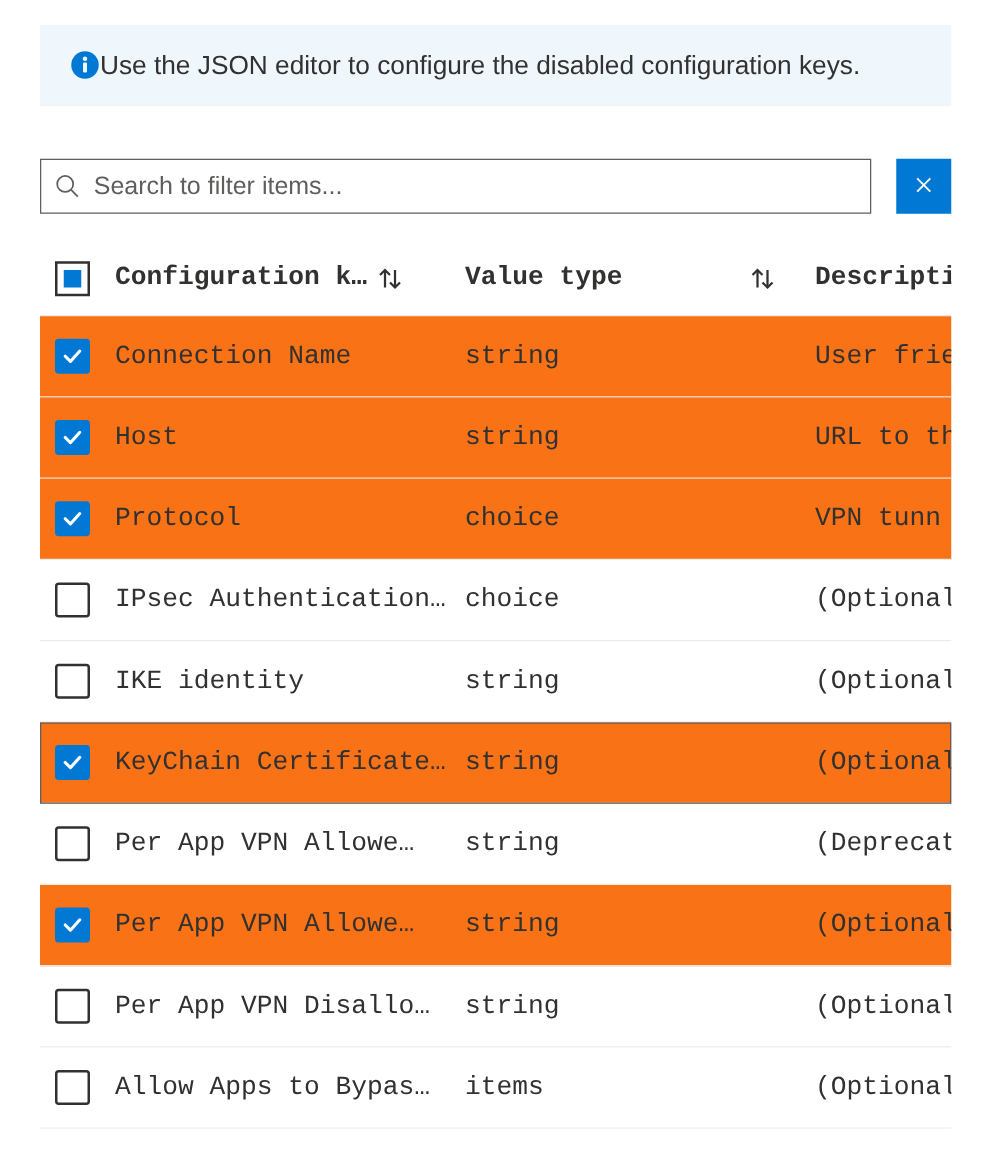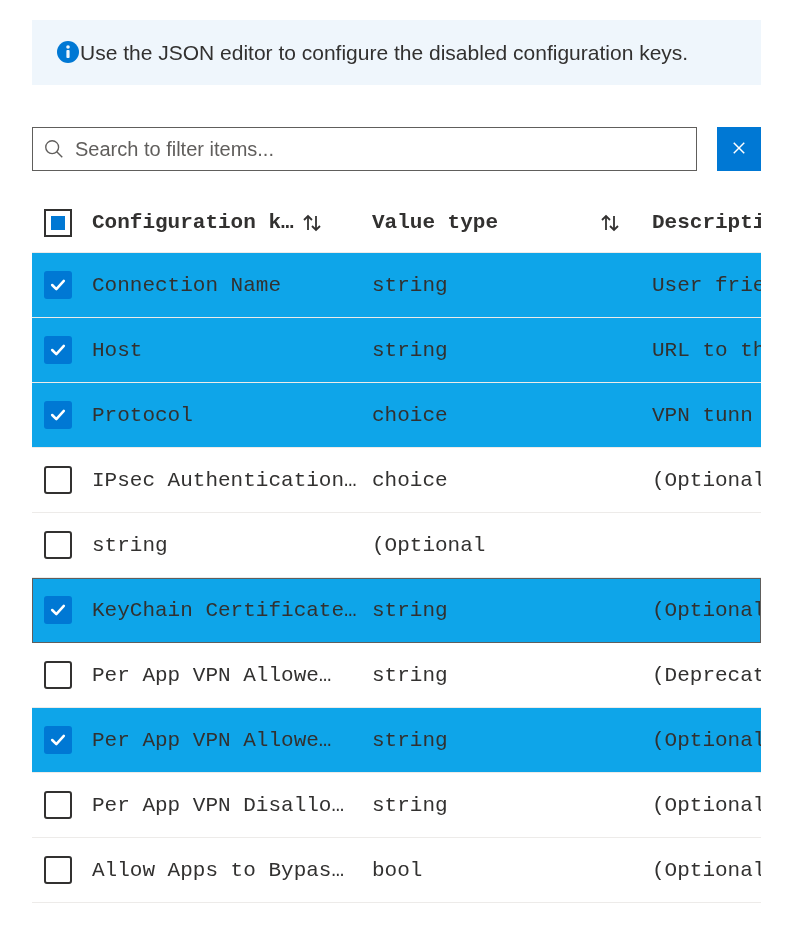--- a/index.html
+++ b/index.html
@@ -143,21 +143,21 @@
     background: #0078d4;
   }
   .table-row {
     display: flex;
     align-items: center;
     height: 65px;
     border-bottom: 1px solid #edebe9;
     font-size: 21px;
   }
   .table-row.selected {
-    background: #0ea5e9;
+    background: #f97316;
   }
   .table-row.focused {
     outline: 1px solid #605e5c;
     outline-offset: -1px;
   }
   .checkbox {
     width: 28px;
     height: 28px;
     cursor: pointer;
     display: flex;
@@ -303,20 +303,21 @@
             <div class="checkbox unchecked"></div>
           </div>
           <div class="cell-key">IPsec Authentication…</div>
           <div class="cell-type">choice</div>
           <div class="cell-desc">(Optional</div>
         </div>
         <div class="table-row">
           <div class="col-check">
             <div class="checkbox unchecked"></div>
           </div>
+          <div class="cell-key">IKE identity</div>
           <div class="cell-type">string</div>
           <div class="cell-desc">(Optional</div>
         </div>
         <div class="table-row selected focused">
           <div class="col-check">
             <div class="checkbox checked">
               <svg viewBox="0 0 24 24" fill="none" stroke="#fff" stroke-width="3" stroke-linecap="round" stroke-linejoin="round">
                 <polyline points="5,12 10,17 19,7"></polyline>
               </svg>
             </div>
@@ -351,19 +352,19 @@
           </div>
           <div class="cell-key">Per App VPN Disallo…</div>
           <div class="cell-type">string</div>
           <div class="cell-desc">(Optional</div>
         </div>
         <div class="table-row">
           <div class="col-check">
             <div class="checkbox unchecked"></div>
           </div>
           <div class="cell-key">Allow Apps to Bypas…</div>
-          <div class="cell-type">bool</div>
+          <div class="cell-type">items</div>
           <div class="cell-desc">(Optional</div>
         </div>
       </div>
   </div>
 
 </div>
 
 </body></html>

